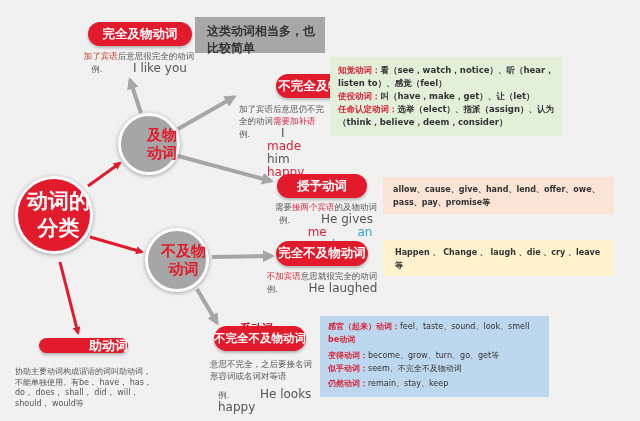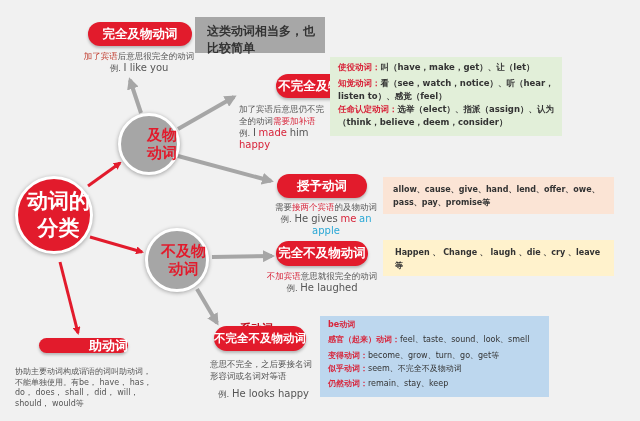--- a/index.html
+++ b/index.html
@@ -19,21 +19,21 @@
   }
   .circle {
     position:absolute; border-radius:50%;
     display:flex; align-items:center; justify-content:flex-end;
     text-align:center; font-weight:bold;
     border:3px solid #fff; box-shadow:0 1px 4px rgba(0,0,0,0.35);
   }
   .circle.main { background:#e21b2c; color:#fff; font-size:21px; line-height:27px; }
   .circle.sub { background:#a6a6a6; color:#e21b2c; font-size:15px; line-height:18px; }
   .desc { position:absolute; font-size:8.5px; color:#555; line-height:12px; }
-  .ex { font-size:10px; color:#555; }
+  .ex { font-size:12px; color:#555;margin-left:28px; }
   .red { color:#c0392b; }
   .rred { color:#d8243a; }
   .blue { color:#2aa8d6; }
   .box { position:absolute; font-size:8.5px; color:#333; line-height:13px; font-weight:bold; }
   .box .lbl { color:#d8243a; }
   .box .txt { color:#333; font-weight:normal; }
 </style>
 </head>
 <body>
 
@@ -97,22 +97,22 @@
 <div class="desc" style="left:239px; top:103px; width:100px;">
   <span>加了宾语后意思仍不完</span><br>
   <span>全的动词</span><span class="rred">需要加补语</span><br>
   <span>例.</span>
   <span class="ex">I</span>
   <span class="ex rred">made</span>
   <span class="ex">him</span>
   <span class="ex rred">happy</span>
 </div>
 <div class="box" style="left:330px; top:57px; width:232px; height:79px; background:#e2efd9; padding:4px 8px; box-sizing:border-box;">
+  <div style="margin-top:3px;"><span class="lbl">知觉动词：</span><span>看（see，watch，notice）、听（hear，listen to）、感觉（feel）</span></div>
   <div><span class="lbl">使役动词：</span><span>叫（have，make，get）、让（let）</span></div>
-  <div style="margin-top:3px;"><span class="lbl">知觉动词：</span><span>看（see，watch，notice）、听（hear，listen to）、感觉（feel）</span></div>
   <div><span class="lbl">任命认定动词：</span><span>选举（elect）、指派（assign）、认为（think，believe，deem，consider）</span></div>
 </div>
 
 <div class="pill" style="left:277px; top:174px; width:90px; height:24px;">
   <span>授予动词</span>
 </div>
 <div class="desc" style="left:271px; top:201px; width:110px; text-align:center;">
   <span>需要</span><span class="rred">接两个宾语</span><span>的及物动词</span><br>
   <span>例.</span>
   <span class="ex">He gives</span>
@@ -143,22 +143,22 @@
 </div>
 <div class="desc" style="left:210px; top:358px; width:105px;">
   <span>意思不完全，之后要接名词</span><br>
   <span>形容词或名词对等语</span>
   <div style="margin-top:6px; padding-left:8px;">
     <span>例.</span>
     <span class="ex">He looks happy</span>
   </div>
 </div>
 <div class="box" style="left:320px; top:316px; width:229px; height:81px; background:#bdd7ee; padding:3px 8px; box-sizing:border-box; font-size:8px; line-height:12.5px;">
+  <div style="margin-top:2px;"><span class="lbl">感官（起来）动词：</span><span class="txt">feel、taste、sound、look、smell</span></div>
   <div><span class="lbl">be动词</span></div>
-  <div style="margin-top:2px;"><span class="lbl">感官（起来）动词：</span><span class="txt">feel、taste、sound、look、smell</span></div>
   <div style="margin-top:4px;"><span class="lbl">变得动词：</span><span class="txt">become、grow、turn、go、get等</span></div>
   <div><span class="lbl">似乎动词：</span><span class="txt">seem、不完全不及物动词</span></div>
   <div style="margin-top:3px;"><span class="lbl">仍然动词：</span><span class="txt">remain、stay、keep</span></div>
 </div>
 
 <div class="pill" style="left:39px; top:338px; width:89px; height:15px; font-size:13px;justify-content:flex-end;">
   <span>助动词</span>
 </div>
 <div class="desc" style="left:15px; top:367px; width:150px; font-size:8px; line-height:10.5px;">
   <span>协助主要动词构成谓语的词叫助动词，</span><br>

